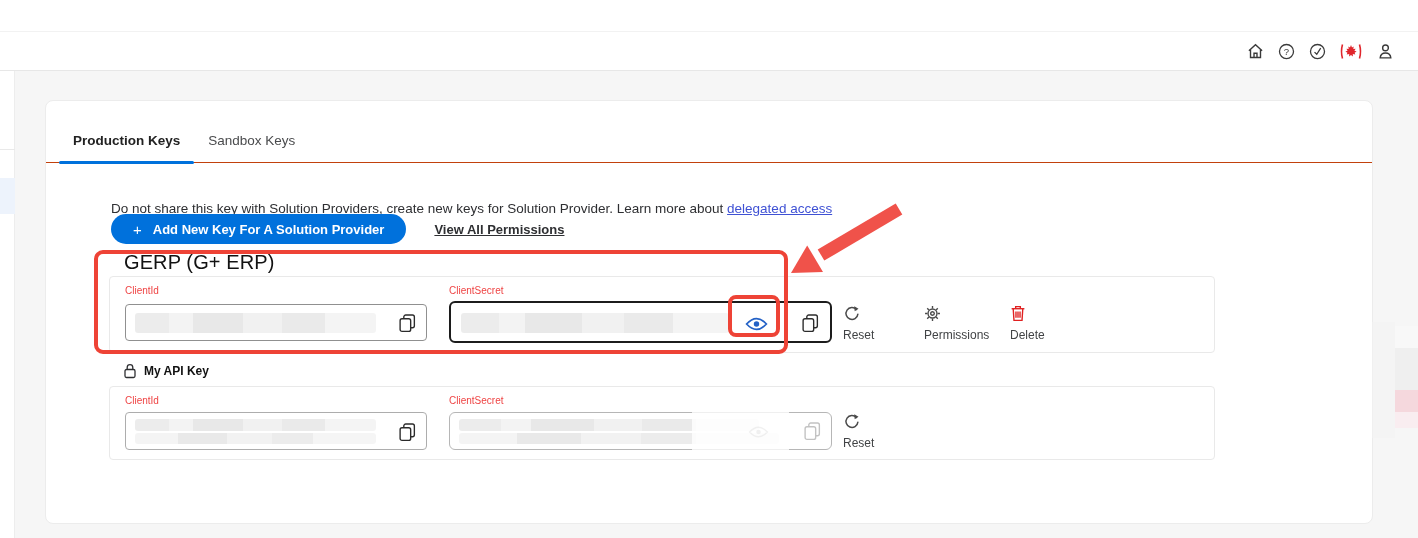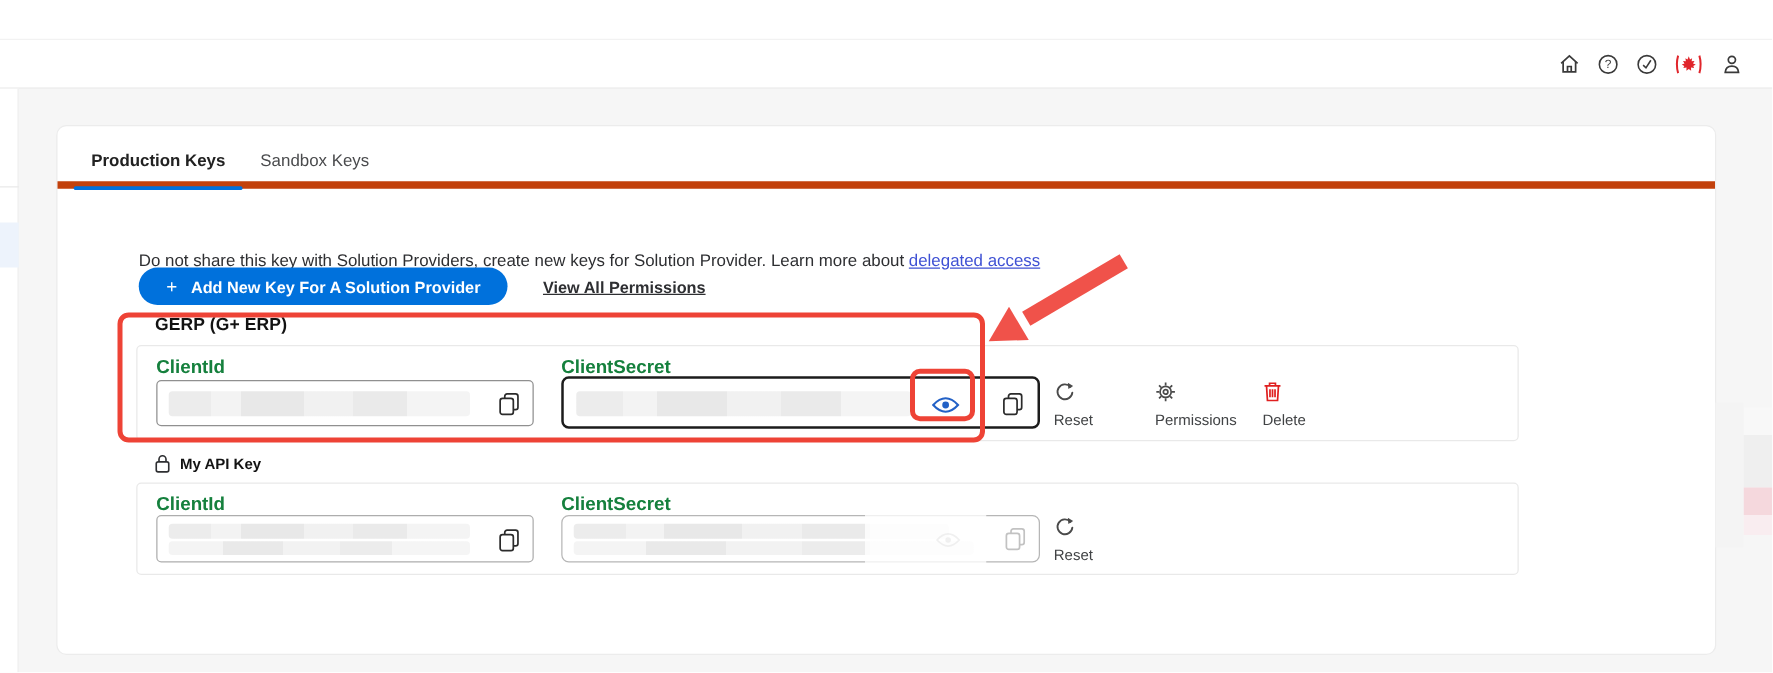--- a/index.html
+++ b/index.html
@@ -20,40 +20,40 @@
   .hicon svg{display:block}
 
   
   .page-bg{position:absolute;left:0;top:71px;width:1418px;height:467px;background:var(--page-bg)}
   .sidebar{position:absolute;left:0;top:71px;width:15px;height:467px;background:#fff;border-right:1px solid #ededed}
   .sidebar-divider{position:absolute;left:0;top:78px;width:15px;height:1px;background:#e9e9e9}
   .sidebar-active{position:absolute;left:0;top:107px;width:15px;height:36px;background:#edf3fc}
 
   
   .card{position:absolute;left:45px;top:100px;width:1328px;height:424px;background:#fff;border:1px solid #ececec;border-radius:8px}
-  .tabbar{position:absolute;left:0;top:4px;width:100%;height:46px;border-bottom:6px solid #c2410c;display:flex;padding-left:13px}
+  .tabbar{position:absolute;left:0;top:16px;width:100%;height:46px;border-bottom:1px solid #c2410c;display:flex;padding-left:13px}
   .tab{height:46px;display:flex;align-items:center;padding:0 14px;font-size:13.5px;color:var(--muted);cursor:pointer;position:relative}
   .tab.active{color:#222;font-weight:700}
   .tab.active::after{content:"";position:absolute;left:0;bottom:-1px;width:100%;height:3.5px;background:var(--accent);border-radius:3px}
 
   .description{position:absolute;left:65px;top:100px;font-size:13.5px;color:var(--ink);white-space:nowrap}
   .description a{color:var(--link-purple);text-decoration:underline;cursor:pointer}
 
   .toolbar{position:absolute;left:65px;top:113px;height:30px;display:flex;align-items:center;gap:28px}
   .add-btn{height:30px;background:var(--accent);color:#fff;border:none;border-radius:16px;padding:0 22px;
            font-family:inherit;font-size:13px;font-weight:700;display:flex;align-items:center;gap:11px;cursor:pointer}
   .add-btn .plus{font-weight:400;font-size:15px;line-height:1}
   .view-link{font-size:13px;font-weight:600;color:#2e2f32;text-decoration:underline;cursor:pointer}
 
-  .section-title{position:absolute;font-size:14px;font-weight:700;color:#121212;letter-spacing:.1px}
+  .section-title{position:absolute;font-size:20px;font-weight:400;color:#121212;letter-spacing:.1px}
   .sec2-head{position:absolute;left:77px;top:262px;display:flex;align-items:center;gap:7px}
   .sec2-head .t{font-size:12px;font-weight:700;color:#121212}
 
   .panel{position:absolute;left:63px;width:1106px;background:#fff;border:1px solid var(--border);border-radius:4px}
-  .flabel{position:absolute;font-size:15px;font-weight:700;color:#15803d}
+  .flabel{position:absolute;font-size:10px;font-weight:400;color:#ef4444}
   .ibox{position:absolute;background:#fff;border-radius:4px}
   .blurbar{position:absolute;border-radius:3px;
     background:linear-gradient(90deg,#ececec 0%,#ececec 14%,#f3f3f3 14%,#f3f3f3 24%,#e8e8e8 24%,#e8e8e8 45%,#f1f1f1 45%,#f1f1f1 61%,#eaeaea 61%,#eaeaea 79%,#f4f4f4 79%)}
   .blurbar.b2{background:linear-gradient(90deg,#f4f4f4 0%,#f4f4f4 18%,#e9e9e9 18%,#e9e9e9 38%,#f2f2f2 38%,#f2f2f2 57%,#ececec 57%,#ececec 74%,#f5f5f5 74%)}
   .mini-btn{position:absolute;width:20px;height:22px;display:flex;align-items:center;justify-content:center;cursor:pointer;background:transparent;border:none}
 
   .action{position:absolute;width:80px;text-align:left;cursor:pointer}
   .action svg{display:inline-block}
   .action .alabel{margin-top:2px;font-size:12px;color:#414345}
 

